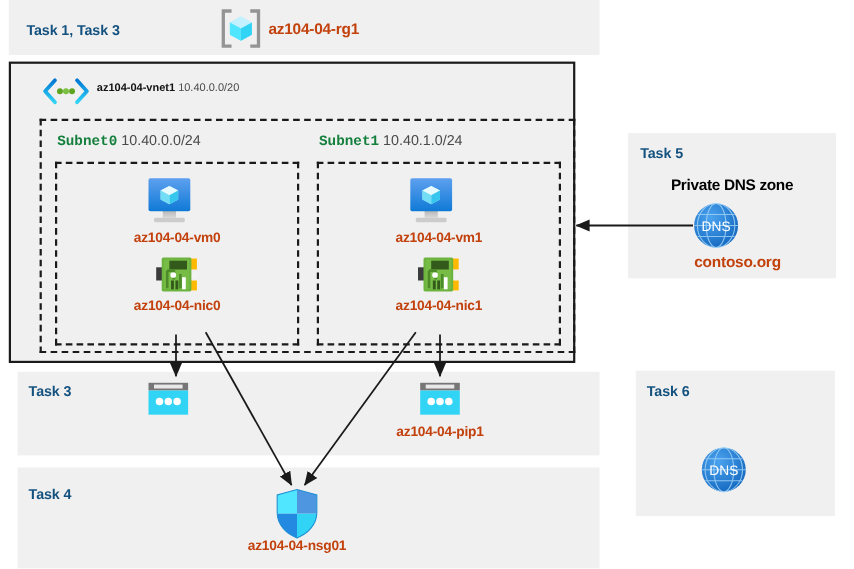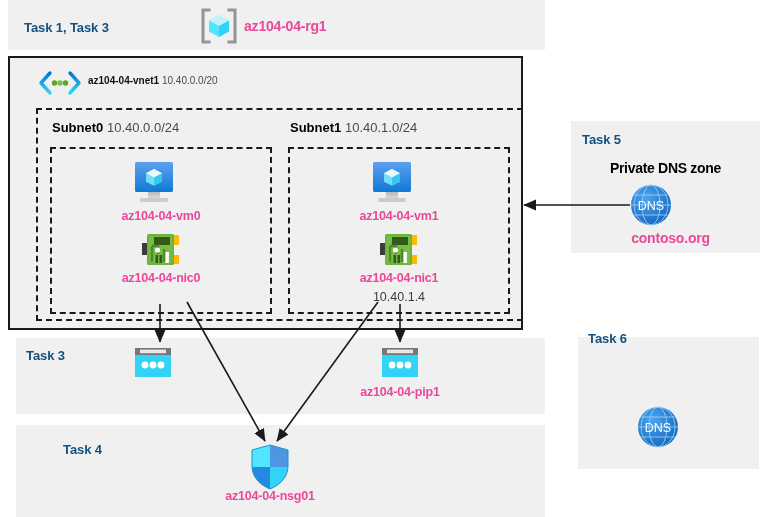--- a/index.html
+++ b/index.html
@@ -64,31 +64,32 @@
     box-sizing: border-box;
     background: transparent;
   }
   .subnet-title {
     position: absolute;
     white-space: nowrap;
     font-size: 13px;
     color: #4a4a4a;
   }
   .subnet-title b {
-    color: #000000;
-    font-weight: bold;
+    color: #15803d;
+    font-weight: bold;
+    font-family: Liberation Mono, monospace;
   }
 
   
   .node-label {
     position: absolute;
     text-align: center;
     font-size: 12.5px;
     font-weight: bold;
-    color: #ec4899;
+    color: #c2410c;
     white-space: nowrap;
     letter-spacing: -0.2px;
   }
   .node-sub {
     position: absolute;
     text-align: center;
     font-size: 12.5px;
     font-weight: normal;
     color: #3c3c3c;
     white-space: nowrap;
@@ -262,21 +263,20 @@
       <path d="M23 18 L23 31" stroke="#4c8a2a" stroke-width="2.4" fill="none"></path>
       <circle cx="16.5" cy="19" r="2.6" fill="#ffffff"></circle>
       <rect x="14.5" y="24" width="2.6" height="8" fill="#33591b"></rect>
       <rect x="18.5" y="24" width="2.6" height="8" fill="#33591b"></rect>
       <rect x="24.5" y="21" width="3.4" height="11" fill="#ffffff"></rect>
     </svg>
   </div>
 
   <div class="node-label" style="left:319px; top:271px; width:160px;">az104-04-nic1</div>
 
-  <div class="node-sub" style="left:319px; top:290px; width:160px;">10.40.1.4</div>
 
   <div class="band" style="left:16px; top:338px; width:529px; height:76px;"></div>
 
   <div class="task-label" style="left:26px; top:348px;">Task 3</div>
 
   <div class="icon" style="left:132px; top:346px;">
     <svg width="42" height="36" viewBox="0 0 42 36">
       <rect x="3" y="2" width="36" height="7" fill="#767676"></rect>
       <rect x="8" y="3.6" width="26" height="3.6" fill="#e8e8e8"></rect>
       <rect x="3" y="9" width="36" height="22" fill="#32d4f5"></rect>
@@ -295,21 +295,21 @@
       <circle cx="13" cy="19" r="3.4" fill="#ffffff"></circle>
       <circle cx="21" cy="19" r="3.4" fill="#ffffff"></circle>
       <circle cx="29" cy="19" r="3.4" fill="#ffffff"></circle>
     </svg>
   </div>
 
   <div class="node-label" style="left:340px; top:385px; width:120px;">az104-04-pip1</div>
 
   <div class="band" style="left:16px; top:425px; width:529px; height:92px;"></div>
 
-  <div class="task-label" style="left:26px; top:442px;margin-left:37px;">Task 4</div>
+  <div class="task-label" style="left:26px; top:442px;">Task 4</div>
 
   <div class="icon" style="left:249px; top:443px;">
     <svg width="42" height="48" viewBox="0 0 42 48">
       <defs>
         <clipPath id="shieldClip">
           <path d="M21 2 L39 7 L39 23 C39 34 31 42 21 46 C11 42 3 34 3 23 L3 7 Z"></path>
         </clipPath>
       </defs>
       <g clip-path="url(#shieldClip)">
         <rect x="0" y="0" width="21" height="24" fill="#50e6ff"></rect>
@@ -346,21 +346,21 @@
         <path d="M5.2 32 H38.8"></path>
       </g>
       <text x="22" y="27" text-anchor="middle" font-family="Liberation Sans, sans-serif" font-size="12.5" fill="#ffffff">DNS</text>
     </svg>
   </div>
 
   <div class="node-label" style="left:571px; top:230px; width:199px; font-size:14px;">contoso.org</div>
 
   <div class="panel-box" style="left:578px; top:337px; width:181px; height:132px;"></div>
 
-  <div class="task-label" style="left:588px; top:331px;text-align:right;">Task 6</div>
+  <div class="task-label" style="left:588px; top:348px;text-align:right;">Task 6</div>
 
 
   <div class="icon" style="left:636px; top:405px;">
     <svg width="44" height="44" viewBox="0 0 44 44">
       <defs>
         <radialGradient id="dnsG1" cx="38%" cy="32%" r="72%">
           <stop offset="0%" stop-color="#4ba3ef"></stop>
           <stop offset="100%" stop-color="#1569c0"></stop>
         </radialGradient>
       </defs>

